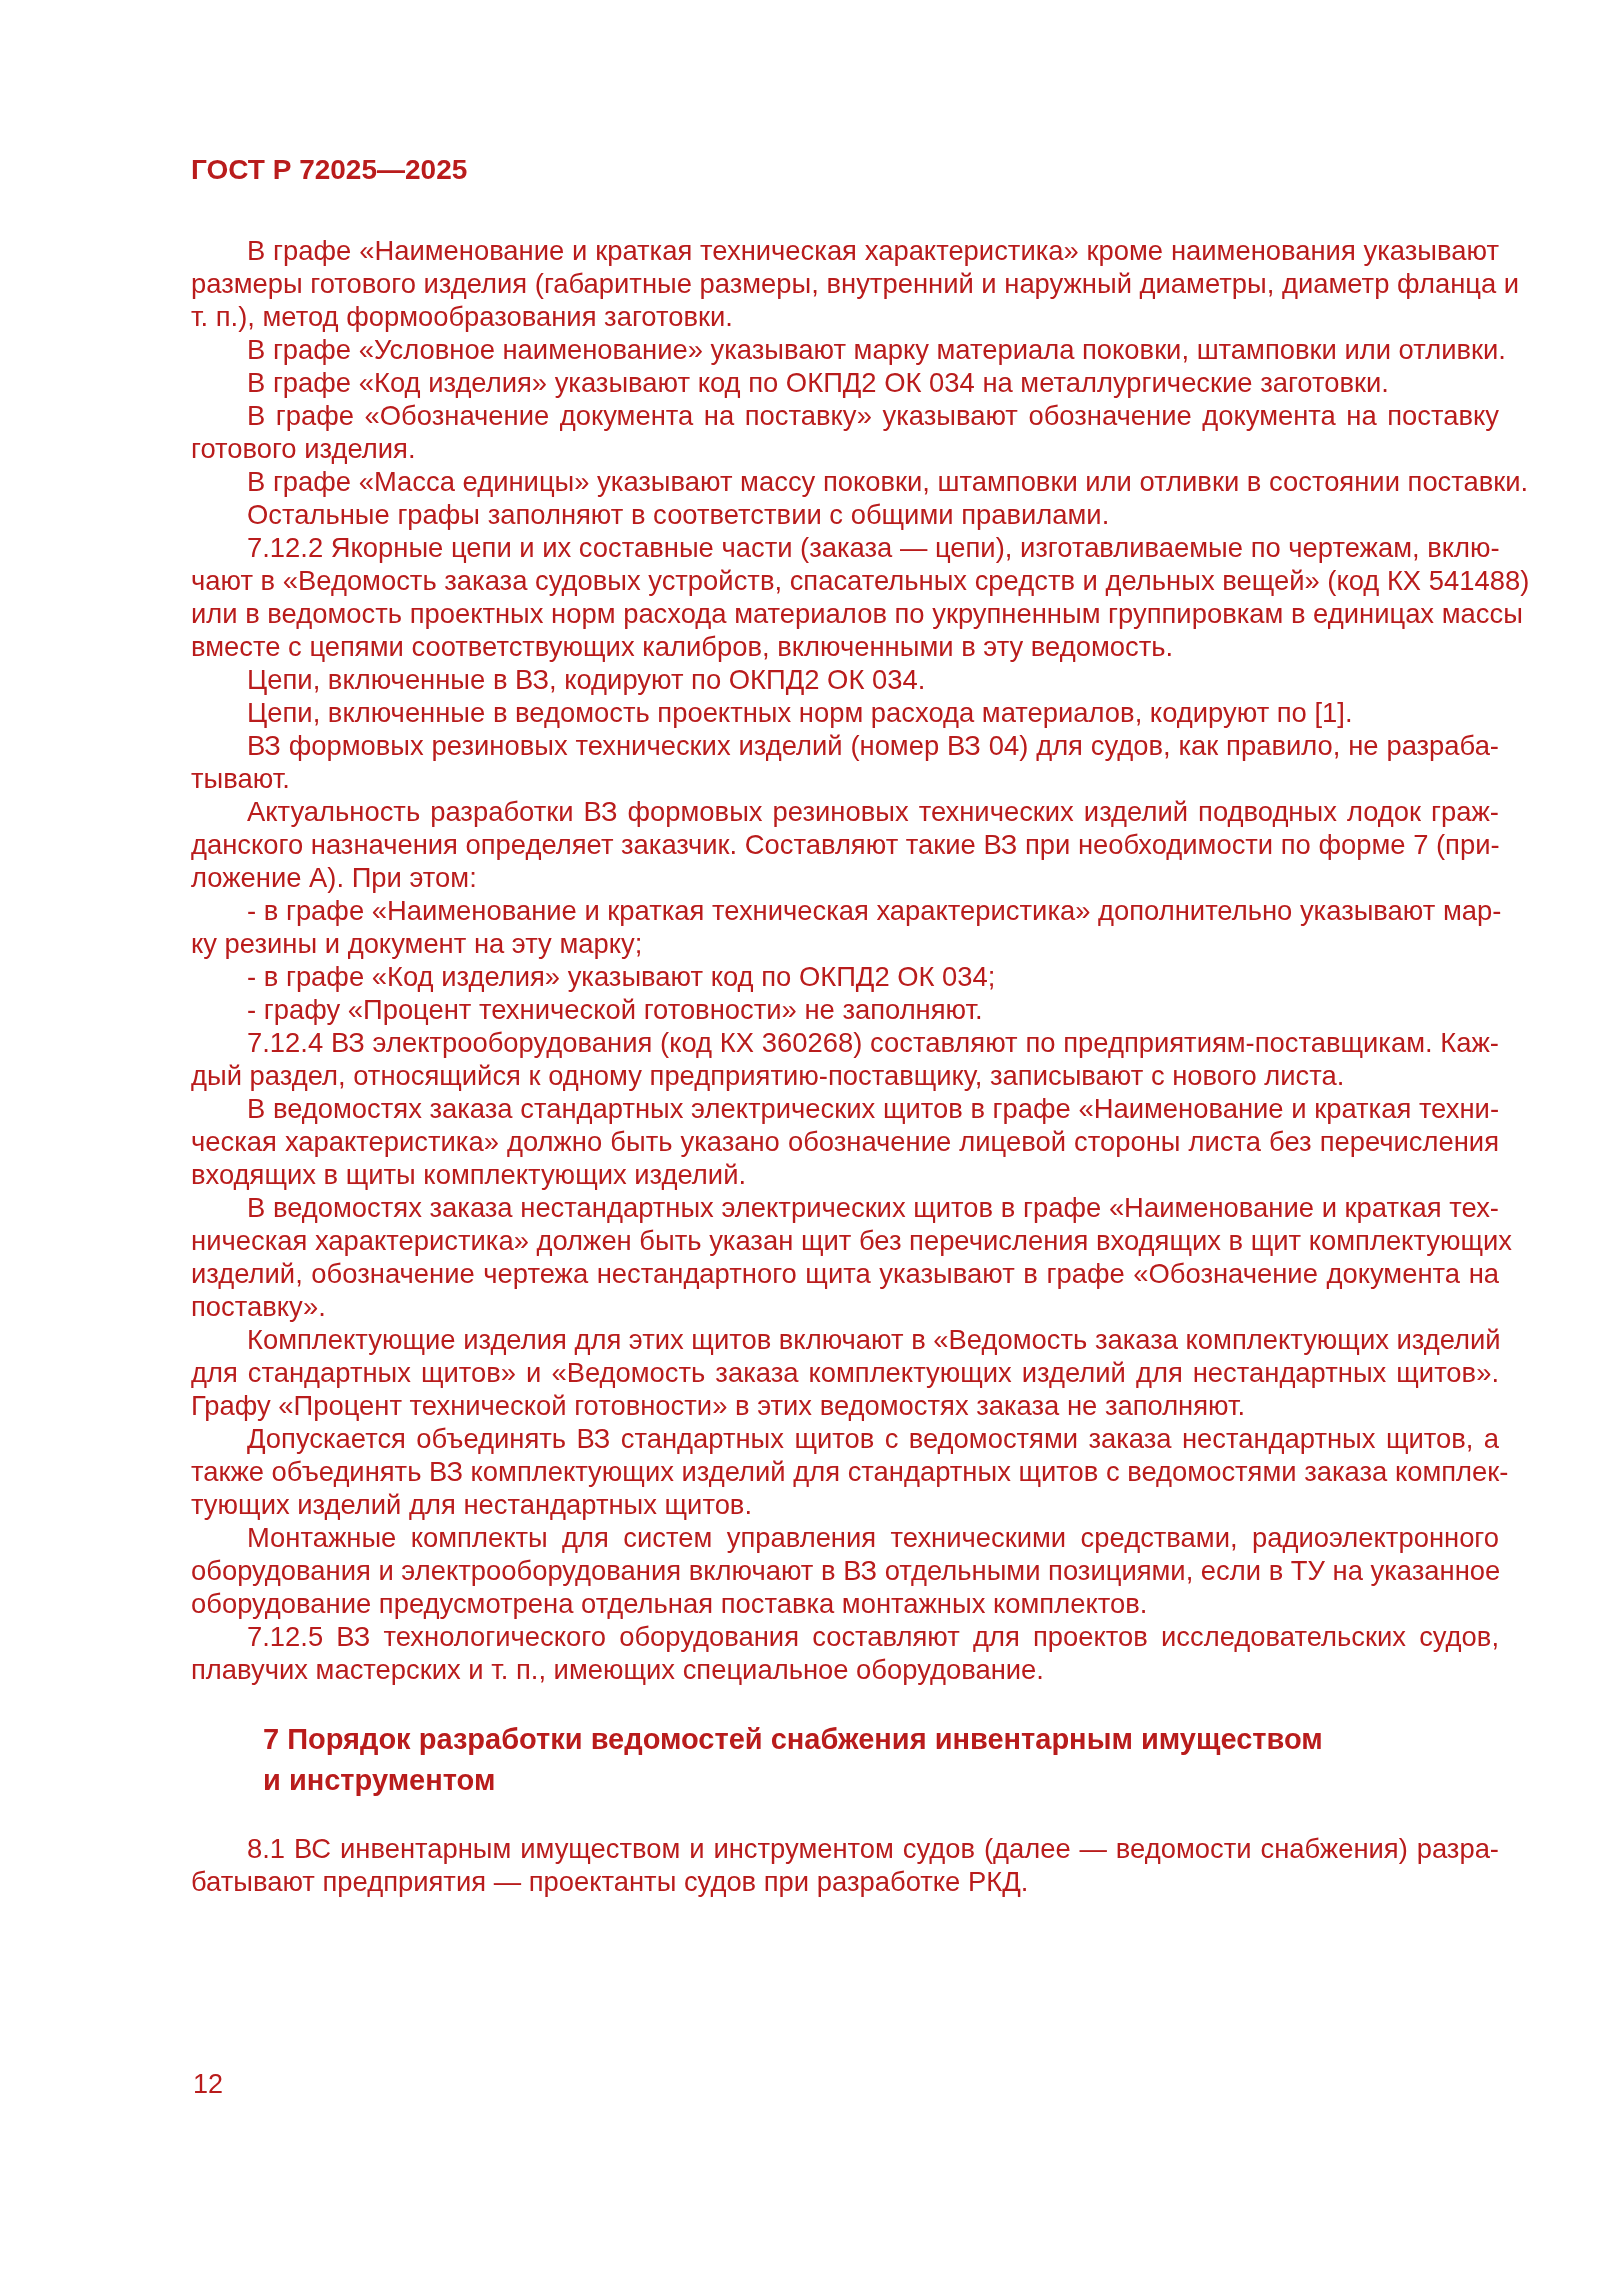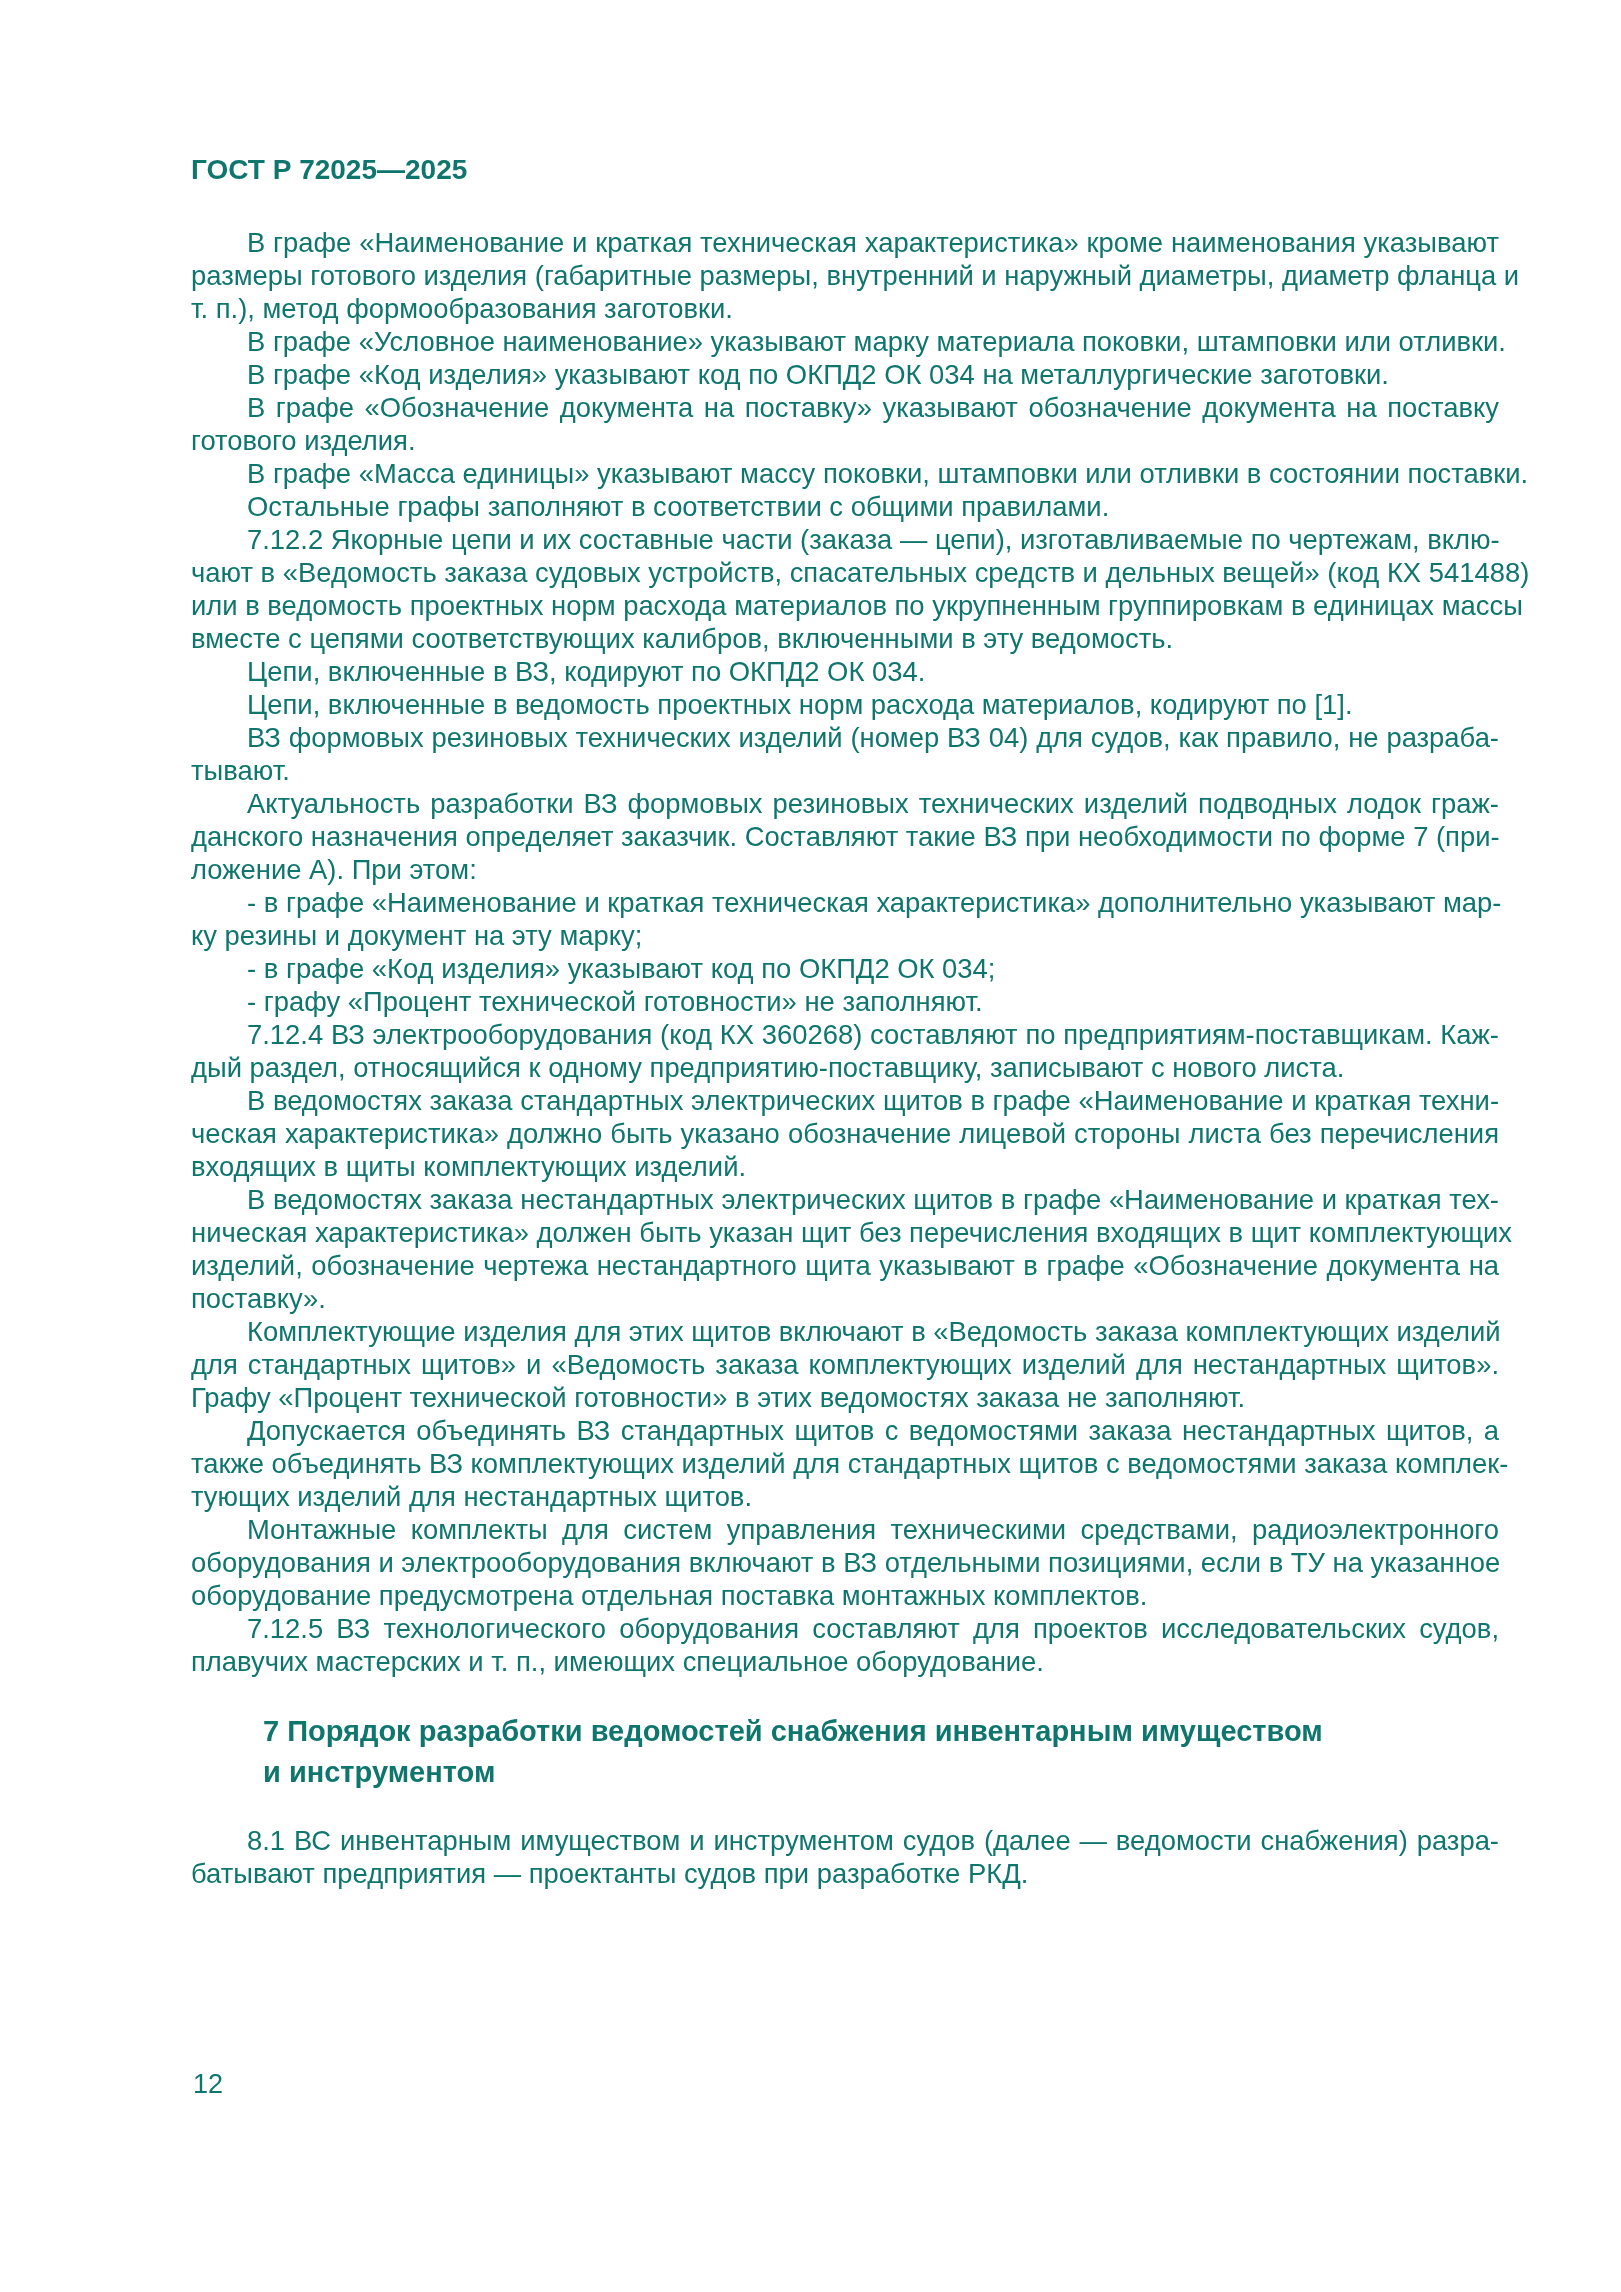--- a/index.html
+++ b/index.html
@@ -2,38 +2,38 @@
 <html lang="ru"><head>
 <meta charset="utf-8">
 <style>
   * { margin: 0; padding: 0; box-sizing: border-box; }
   html, body { background: #ffffff; }
   .page {
     position: relative;
     width: 1621px;
     height: 2293px;
     background: #ffffff;
-    color: #0f766e;
+    color: #b91c1c;
     font-family: "Liberation Sans", "DejaVu Sans", sans-serif;
     overflow: hidden;
     padding-left: 40px;
   }
   .doc-header {
     position: absolute;
     left: 191px;
     top: 154px;
     font-size: 28px;
     font-weight: bold;
     line-height: 32px;
     white-space: nowrap;
   }
   .content {
     position: absolute;
     left: 191px;
-    top: 226px;
+    top: 234px;
     width: 1308px;
     font-size: 27.4px;
     line-height: 33px;
   }
   .para .line { white-space: nowrap; }
   .para .line.first { text-indent: 56px; }
   .para .line.just {
     text-align: justify;
     text-align-last: justify;
   }

